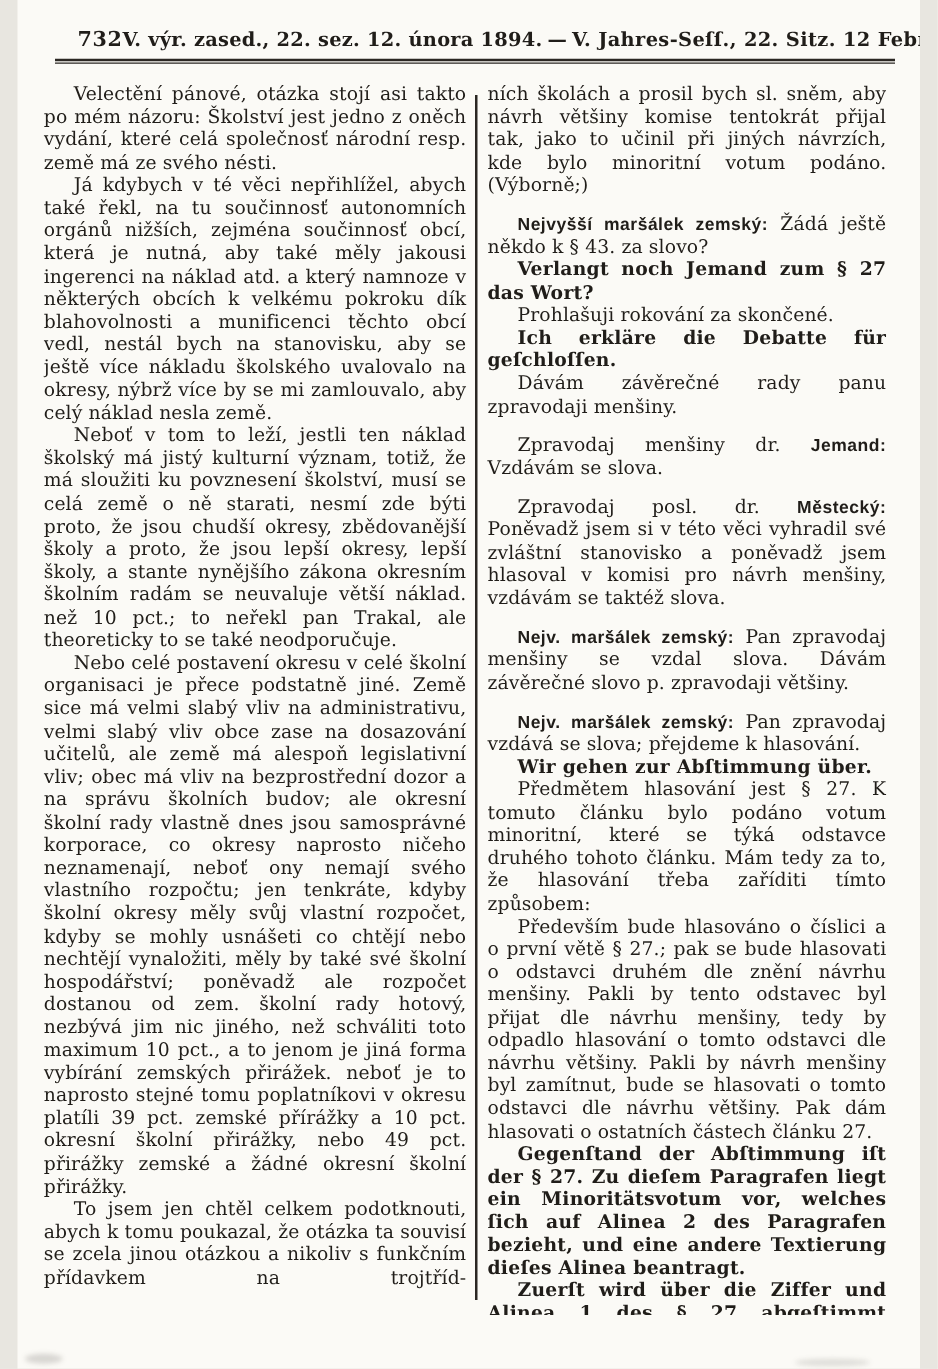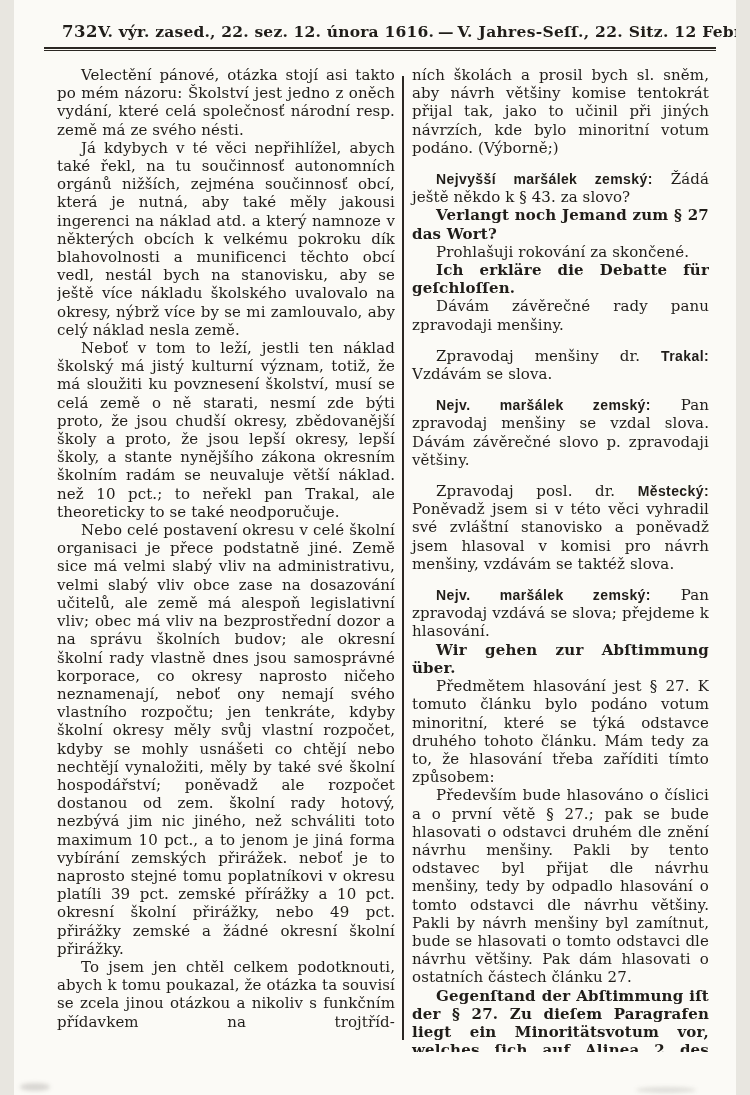--- a/index.html
+++ b/index.html
@@ -29,21 +29,21 @@
   .header .cz{letter-spacing:.2px;}
   .header .dash{padding:0 4px;}
   .header .de{font-family:"DejaVu Serif",serif;letter-spacing:.3px;}
   .header-rule{
     position:absolute;top:47px;left:30px;right:20px;height:4px;
     border-top:2px solid var(--rule);
     border-bottom:1px solid var(--rule);
   }
   
   .columns{
-    position:absolute;top:66px;left:43px;right:27px;height:986px;
+    position:absolute;top:66px;left:21px;right:27px;height:986px;
     display:flex;overflow:hidden;
   }
   .col{width:338px;text-align:justify;hyphens:auto;-webkit-hyphens:auto;}
   .col.right{flex:1;width:auto;}
   .divider{
     width:2px;background:var(--rule);
     margin:10px 8px 12px 7px;
   }
   
   .para{
@@ -67,21 +67,21 @@
   .edge-smudge-bl{position:absolute;left:6px;bottom:4px;width:30px;height:8px;background:rgba(60,55,50,.18);border-radius:50%;filter:blur(2px);}
   .edge-smudge-br{position:absolute;right:40px;bottom:2px;width:60px;height:6px;background:rgba(60,55,50,.14);border-radius:50%;filter:blur(2px);}
 </style>
 </head>
 <body>
 
 <div class="page">
 
   <div class="header">
     <span class="pageno">732</span>
-    <span class="cz">V. výr. zased., 22. sez. 12. února 1616.</span>
+    <span class="cz">V. výr. zased., 22. sez. 12. února 1894.</span>
     <span class="dash">—</span>
     <span class="de seg-fraktur">V. Jahres-Seſſ., 22. Sitz. 12 Febr. 1894.</span>
   </div>
 
   <div class="header-rule"></div>
 
   <div class="columns">
     <div class="col left" id="col-left" lang="cs">
         <p class="para indent" lang="cs"><span class="seg-normal">Velectění pánové, otázka stojí asi takto po mém názoru: Školství jest jedno z oněch vydání, které celá společnosť národní resp. země má ze svého nésti.</span></p>
         <p class="para indent" lang="cs"><span class="seg-normal">Já kdybych v té věci nepřihlížel, abych také řekl, na tu součinnosť autonomních orgánů nižších, zejména součinnosť obcí, která je nutná, aby také měly jakousi ingerenci na náklad atd. a který namnoze v některých obcích k velkému pokroku dík blahovolnosti a munificenci těchto obcí vedl, nestál bych na stanovisku, aby se ještě více nákladu školského uvalovalo na okresy, nýbrž více by se mi zamlouvalo, aby celý náklad nesla země.</span></p>
@@ -90,23 +90,23 @@
         <p class="para indent jlast" lang="cs"><span class="seg-normal">To jsem jen chtěl celkem podotknouti, abych k tomu poukazal, že otázka ta souvisí se zcela jinou otázkou a nikoliv s funkčním přídavkem na trojtříd-</span></p>
       </div>
     <div class="divider"></div>
     <div class="col right" id="col-right" lang="cs">
         <p class="para" lang="cs"><span class="seg-normal">ních školách a prosil bych sl. sněm, aby návrh většiny komise tentokrát přijal tak, jako to učinil při jiných návrzích, kde bylo minoritní votum podáno. (Výborně;)</span></p>
         <p class="para indent gap" lang="cs"><span class="seg-speaker">Nejvyšší maršálek zemský:</span><span class="seg-normal"> Žádá ještě někdo k § 43. za slovo?</span></p>
         <p class="para indent" lang="de"><span class="seg-fraktur">Verlangt noch Jemand zum § 27 das Wort?</span></p>
         <p class="para indent" lang="cs"><span class="seg-normal">Prohlašuji rokování za skončené.</span></p>
         <p class="para indent" lang="de"><span class="seg-fraktur">Ich erkläre die Debatte für geſchloſſen.</span></p>
         <p class="para indent" lang="cs"><span class="seg-normal">Dávám závěrečné rady panu zpravodaji menšiny.</span></p>
-        <p class="para indent gap" lang="cs"><span class="seg-normal">Zpravodaj menšiny dr. </span><span class="seg-speaker">Trakal:</span><span class="seg-normal"> Vzdávám se slova.</span></p>
+        <p class="para indent gap" lang="cs"><span class="seg-normal">Zpravodaj menšiny dr. </span><span class="seg-speaker">Jemand:</span><span class="seg-normal"> Vzdávám se slova.</span></p>
+        <p class="para indent gap" lang="cs"><span class="seg-normal">Zpravodaj posl. dr. </span><span class="seg-speaker">Městecký:</span><span class="seg-normal"> Poněvadž jsem si v této věci vyhradil své zvláštní stanovisko a poněvadž jsem hlasoval v komisi pro návrh menšiny, vzdávám se taktéž slova.</span></p>
         <p class="para indent gap" lang="cs"><span class="seg-speaker">Nejv. maršálek zemský:</span><span class="seg-normal"> Pan zpravodaj menšiny se vzdal slova. Dávám závěrečné slovo p. zpravodaji většiny.</span></p>
-        <p class="para indent gap" lang="cs"><span class="seg-normal">Zpravodaj posl. dr. </span><span class="seg-speaker">Městecký:</span><span class="seg-normal"> Poněvadž jsem si v této věci vyhradil své zvláštní stanovisko a poněvadž jsem hlasoval v komisi pro návrh menšiny, vzdávám se taktéž slova.</span></p>
         <p class="para indent gap" lang="cs"><span class="seg-speaker">Nejv. maršálek zemský:</span><span class="seg-normal"> Pan zpravodaj vzdává se slova; přejdeme k hlasování.</span></p>
         <p class="para indent" lang="de"><span class="seg-fraktur">Wir gehen zur Abſtimmung über.</span></p>
         <p class="para indent" lang="cs"><span class="seg-normal">Předmětem hlasování jest § 27. K tomuto článku bylo podáno votum minoritní, které se týká odstavce druhého tohoto článku. Mám tedy za to, že hlasování třeba zaříditi tímto způsobem:</span></p>
         <p class="para indent" lang="cs"><span class="seg-normal">Především bude hlasováno o číslici a o první větě § 27.; pak se bude hlasovati o odstavci druhém dle znění návrhu menšiny. Pakli by tento odstavec byl přijat dle návrhu menšiny, tedy by odpadlo hlasování o tomto odstavci dle návrhu většiny. Pakli by návrh menšiny byl zamítnut, bude se hlasovati o tomto odstavci dle návrhu většiny. Pak dám hlasovati o ostatních částech článku 27.</span></p>
         <p class="para indent" lang="de"><span class="seg-fraktur">Gegenſtand der Abſtimmung iſt der § 27. Zu dieſem Paragrafen liegt ein Minoritätsvotum vor, welches ſich auf Alinea 2 des Paragrafen bezieht, und eine andere Textierung dieſes Alinea beantragt.</span></p>
         <p class="para indent jlast" lang="de"><span class="seg-fraktur">Zuerſt wird über die Ziffer und Alinea 1 des § 27 abgeſtimmt werden; darauf wird</span></p>
       </div>
   </div>
 
   <div class="edge-smudge-bl"></div>

